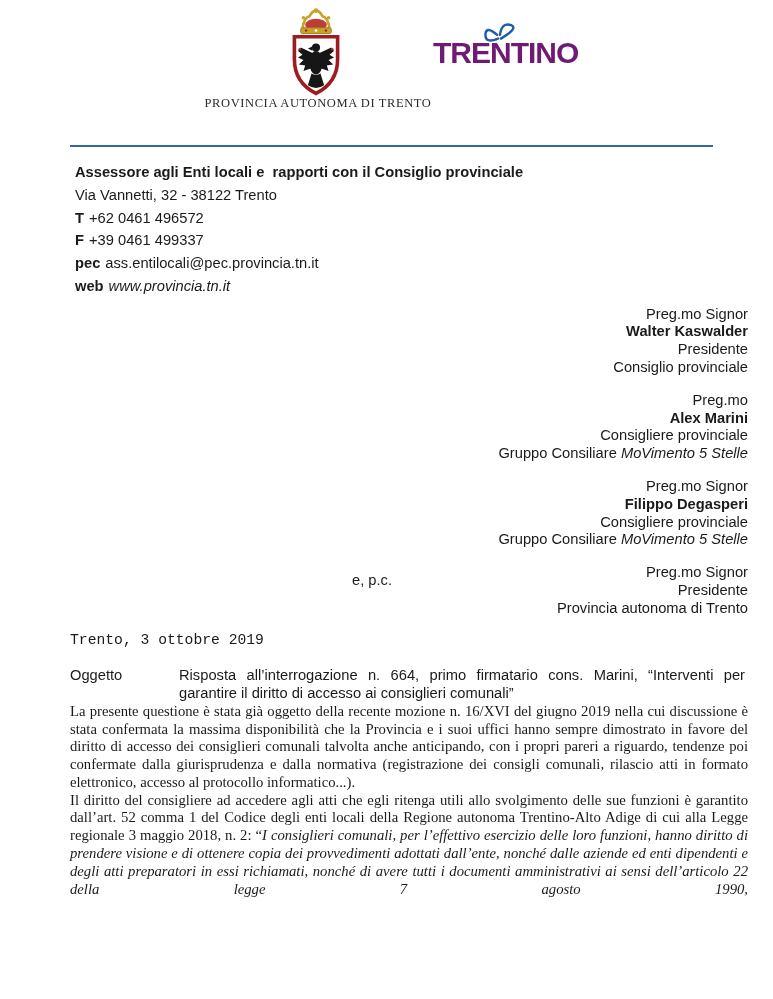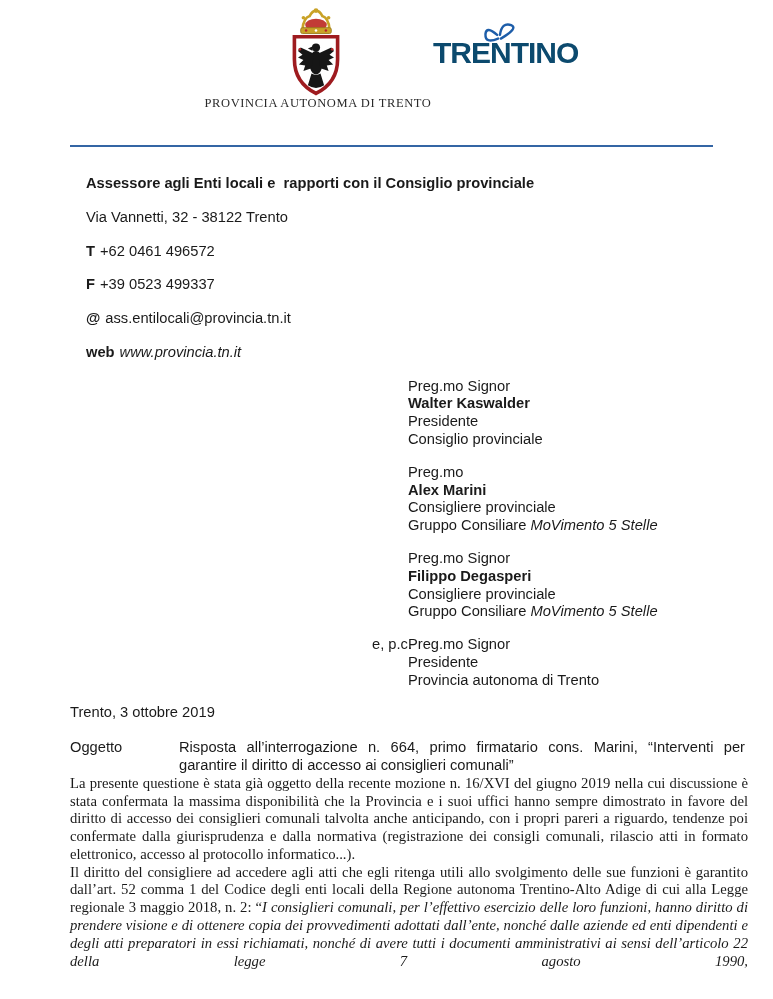--- a/index.html
+++ b/index.html
@@ -12,39 +12,39 @@
   
   .emblem{position:absolute;left:280px;top:6px;}
   .emblem-caption{
     position:absolute;left:168px;top:96px;width:300px;text-align:center;
     font-family:"Liberation Serif", serif;font-size:12.5px;letter-spacing:0.6px;
     color:#2a2a2a;
   }
   .trentino{position:absolute;left:433px;top:22px;width:160px;height:62px;}
   .trentino-text{
     position:absolute;left:0;top:14px;
-    font-size:30px;font-weight:bold;letter-spacing:-1px;color:#0c4a6e;
+    font-size:30px;font-weight:bold;letter-spacing:-1px;color:#701a75;
   }
   .butterfly{position:absolute;left:46px;top:-3px;}
   .rule{position:absolute;left:70px;top:145px;width:643px;height:2px;background:#3465a4;}
 
   
   .content{position:absolute;left:70px;top:159px;width:678px;font-size:14.7px;line-height:1.21;}
 
-  .sender div{margin:16px;}
+  .sender div{margin:5px;}
   .sender-title{font-weight:bold;white-space:pre-wrap;}
   .lbl{font-weight:bold;margin-right:5px;}
   .italic{font-style:italic;}
 
-  .recipients{margin-top:10px;margin-left:338px;}
+  .recipients{margin-top:10px;margin-left:338px;text-align:right;}
   .recipient{position:relative;margin-bottom:15px;}
   .recipient .name{font-weight:bold;}
-  .pc-prefix{position:absolute;left:-56px;top:0;margin-left:20px;}
+  .pc-prefix{position:absolute;left:-56px;top:8px;}
 
-  .dateline{margin-top:11px;}
+  .dateline{margin-top:11px;font-family:Liberation Mono, monospace;}
 
   .subject{margin-top:17px;display:flex;gap:27px;}
   .subject-label{flex:none;width:82px;}
   .subject-text{flex:none;width:566px;text-align:justify;}
 
   .bodytext p{margin:0;text-align:justify;font-family:Liberation Serif, serif;}
   .p1{margin-top:28px;}
   .p2{margin-top:21px;text-align-last:justify;}
 </style>
 </head>
@@ -96,22 +96,22 @@
   </div>
 
   <div class="rule"></div>
 
   <div class="content">
 
     <div class="sender">
       <div class="sender-title">Assessore agli Enti locali e  rapporti con il Consiglio provinciale</div>
       <div>Via Vannetti, 32 - 38122 Trento</div>
       <div><span class="lbl">T</span><span>+62 0461 496572</span></div>
-      <div><span class="lbl">F</span><span>+39 0523 499337</span></div>
-      <div><span class="lbl">@</span><span>ass.entilocali@provincia.tn.it</span></div>
+      <div><span class="lbl">F</span><span>+39 0461 499337</span></div>
+      <div><span class="lbl">pec</span><span>ass.entilocali@pec.provincia.tn.it</span></div>
       <div><span class="lbl">web</span><span class="italic">www.provincia.tn.it</span></div>
     </div>
 
     <div class="recipients">
 
       <div class="recipient">
         <div>Preg.mo Signor</div>
         <div class="name">Walter Kaswalder</div>
         <div>Presidente</div>
         <div><span>Consiglio provinciale</span><span class="italic"></span></div>

